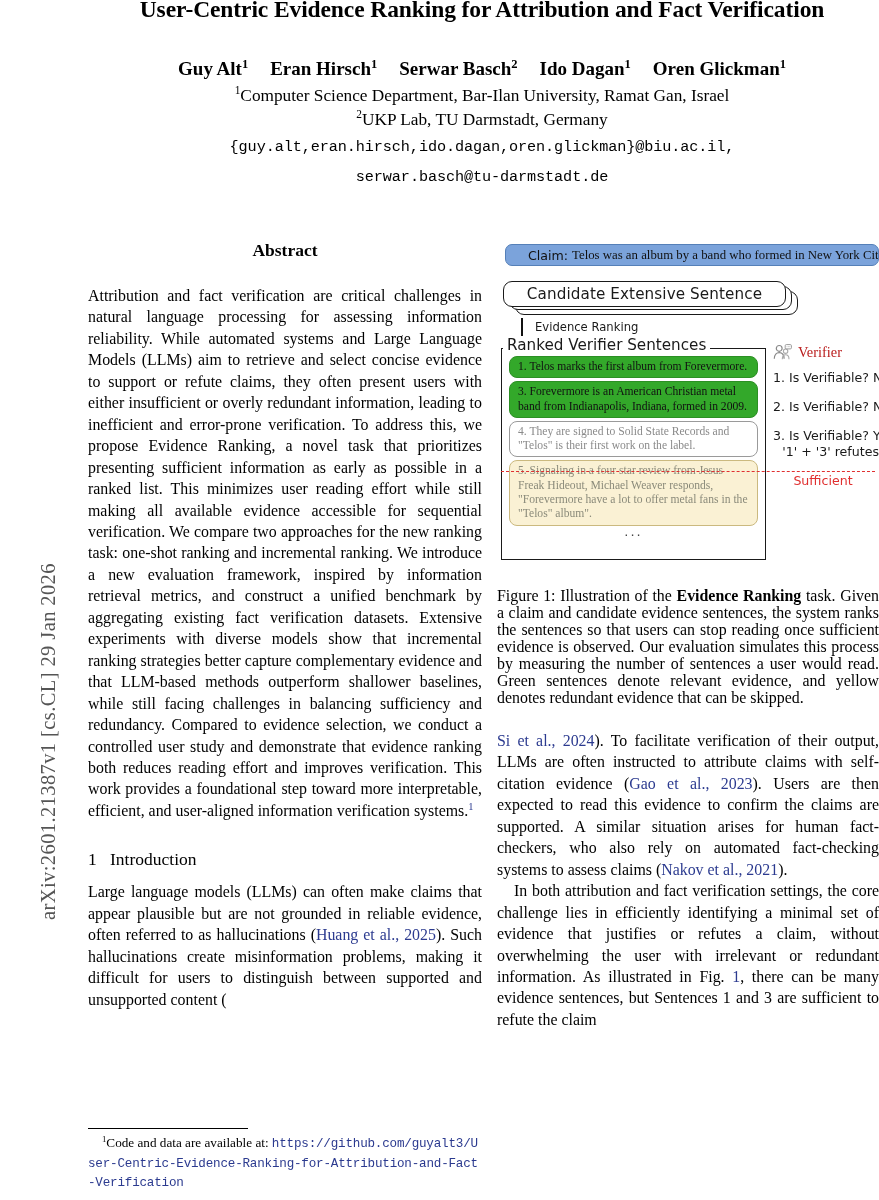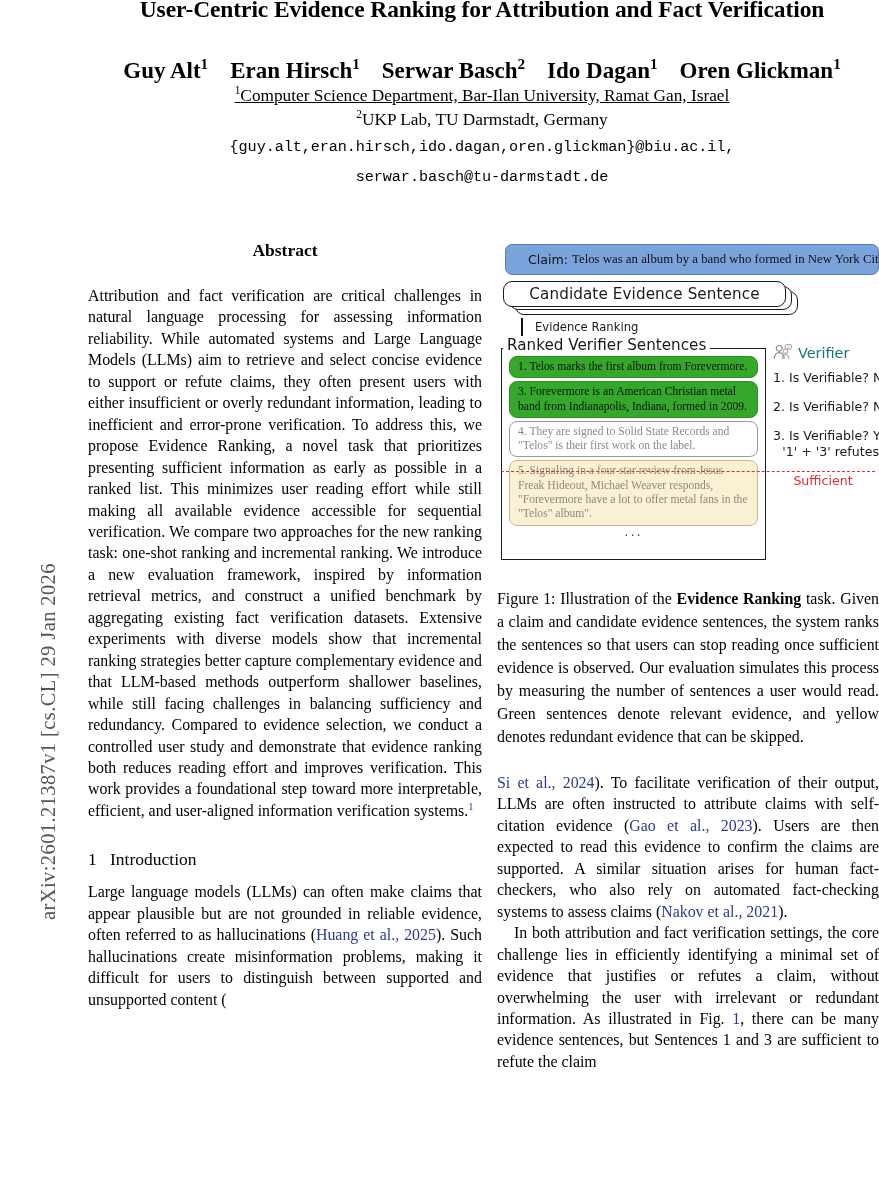--- a/index.html
+++ b/index.html
@@ -46,35 +46,35 @@
     text-align: center;
     font-size: 23.5px;
     font-weight: bold;
     letter-spacing: -0.1px;
   }
   .authors {
     position: absolute;
     left: 85px; top: 58px;
     width: 794px;
     text-align: center;
-    font-size: 23px;
+    font-size: 19px;
     font-weight: bold;
   }
   .authors .au { white-space: nowrap; }
   .authors .sp { display: inline-block; width: 22px; }
   sup { font-size: 0.66em; vertical-align: super; line-height: 0; font-weight: normal;}
   .authors sup { font-weight: bold; }
   .affil {
     position: absolute;
     left: 85px;
     width: 794px;
     text-align: center;
     font-size: 17.3px;
   }
-  .affil1 { top: 86px; text-decoration: underline; }
+  .affil1 { top: 86px; }
   .affil2 { top: 110px; }
   .emails {
     position: absolute;
     left: 85px;
     width: 794px;
     text-align: center;
     font-family: "Liberation Mono", monospace;
     font-size: 15.2px;
     letter-spacing: -0.1px;
   }
@@ -150,21 +150,21 @@
     width: 382px;
     height: 330px;
     margin: 0 0 4px 0;
     font-family: "DejaVu Sans", sans-serif;
   }
 
   
   .claim-box {
     position: absolute;
     left: 8px; top: 4px;
-    width: 374px; height: 31px;
+    width: 374px; height: 22px;
     background: #7ba3db;
     border: 1px solid #5580b8;
     border-radius: 7px;
     display: flex; align-items: center;
     padding-left: 22px;
     overflow: hidden;
   }
   .claim-label {
     font-family: "DejaVu Sans", sans-serif;
     font-size: 12.6px;
@@ -285,40 +285,40 @@
     border-top: 1.6px dashed #e03030;
     z-index: 4;
   }
 
   
   .verifier-col { position: absolute; left: 276px; top: 104px; width: 106px; }
   .verifier-head {
     display: flex; align-items: center; gap: 6px;
     margin-bottom: 9px;
   }
-  .verifier-label { font-size: 14.4px; color: #0f766e; }
+  .verifier-label { font-size: 14.4px; color: #b91c1c; font-family: Liberation Serif, serif; }
   .v-line {
     font-size: 12.6px;
     color: #1a1a1a;
     margin-bottom: 14px;
     white-space: nowrap;
   }
   .v-sub { display:block; text-align:right; margin-top:1px; }
   .sufficient {
     font-size: 12.6px;
     color: #e03030;
     text-align: center;
     margin-top: 10px;
     width: 100px;
   }
 
   .fig-caption {
     font-family: "Liberation Serif", serif;
     font-size: 15.9px;
-    line-height: 23px;
+    line-height: 17px;
     text-align: justify;
     margin-top: 17px;
   }
 </style>
 </head>
 <body>
 
 <div class="page">
 
   <div class="arxiv-stamp">arXiv:2601.21387v1  [cs.CL]  29 Jan 2026</div>
@@ -340,35 +340,39 @@
     <div class="abstract-head">Abstract</div>
 
     <p class="body"><span>Attribution and fact verification are critical challenges in natural language processing for assessing information reliability. While automated systems and Large Language Models (LLMs) aim to retrieve and select concise evidence to support or refute claims, they often present users with either insufficient or overly redundant information, leading to inefficient and error-prone verification. To address this, we propose Evidence Ranking, a novel task that prioritizes presenting sufficient information as early as possible in a ranked list. This minimizes user reading effort while still making all available evidence accessible for sequential verification. We compare two approaches for the new ranking task: one-shot ranking and incremental ranking. We introduce a new evaluation framework, inspired by information retrieval metrics, and construct a unified benchmark by aggregating existing fact verification datasets. Extensive experiments with diverse models show that incremental ranking strategies better capture complementary evidence and that LLM-based methods outperform shallower baselines, while still facing challenges in balancing sufficiency and redundancy. Compared to evidence selection, we conduct a controlled user study and demonstrate that evidence ranking both reduces reading effort and improves verification. This work provides a foundational step toward more interpretable, efficient, and user-aligned information verification systems.</span><sup class="cite">1</sup></p>
 
     <div class="section-head"><span class="num">1</span><span>Introduction</span></div>
 
     <p class="body"><span>Large language models (LLMs) can often make claims that appear plausible but are not grounded in reliable evidence, often referred to as </span><span class="ital">hallucinations</span><span> (</span><span class="cite">Huang et al., 2025</span><span>). Such hallucinations create misinformation problems, making it difficult for users to distinguish between supported and unsupported content (</span></p>
 
   </div>
 
+  <div class="footnote-wrap">
+    <div class="footnote-rule"></div>
+    <div class="footnote"><span class="fn-indent"></span><sup>1</sup><span>Code and data are available at: </span><span class="mono-link">https://github.com/guyalt3/User-Centric-Evidence-Ranking-for-Attribution-and-Fact-Verification</span></div>
+  </div>
 
   <div class="col-right">
 
     <div class="figure">
 
       <div class="claim-box">
         <span class="claim-label">Claim:</span>
         <span class="claim-text">Telos was an album by a band who formed in New York City</span>
       </div>
 
       <div class="cand-stack">
         <div class="cand-card cand-c3"></div>
         <div class="cand-card cand-c2"></div>
         <div class="cand-card cand-c1">
-          <span class="cand-label">Candidate Evidence Sentence</span>
+          <span class="cand-label">Candidate Extensive Sentence</span>
         </div>
       </div>
 
       <div class="arrow-line"></div>
       <div class="arrow-head"></div>
       <div class="er-label">Evidence Ranking</div>
 
       <div class="ranked-title">Ranked Verifier Sentences</div>
       <div class="ranked-panel"></div>
 

